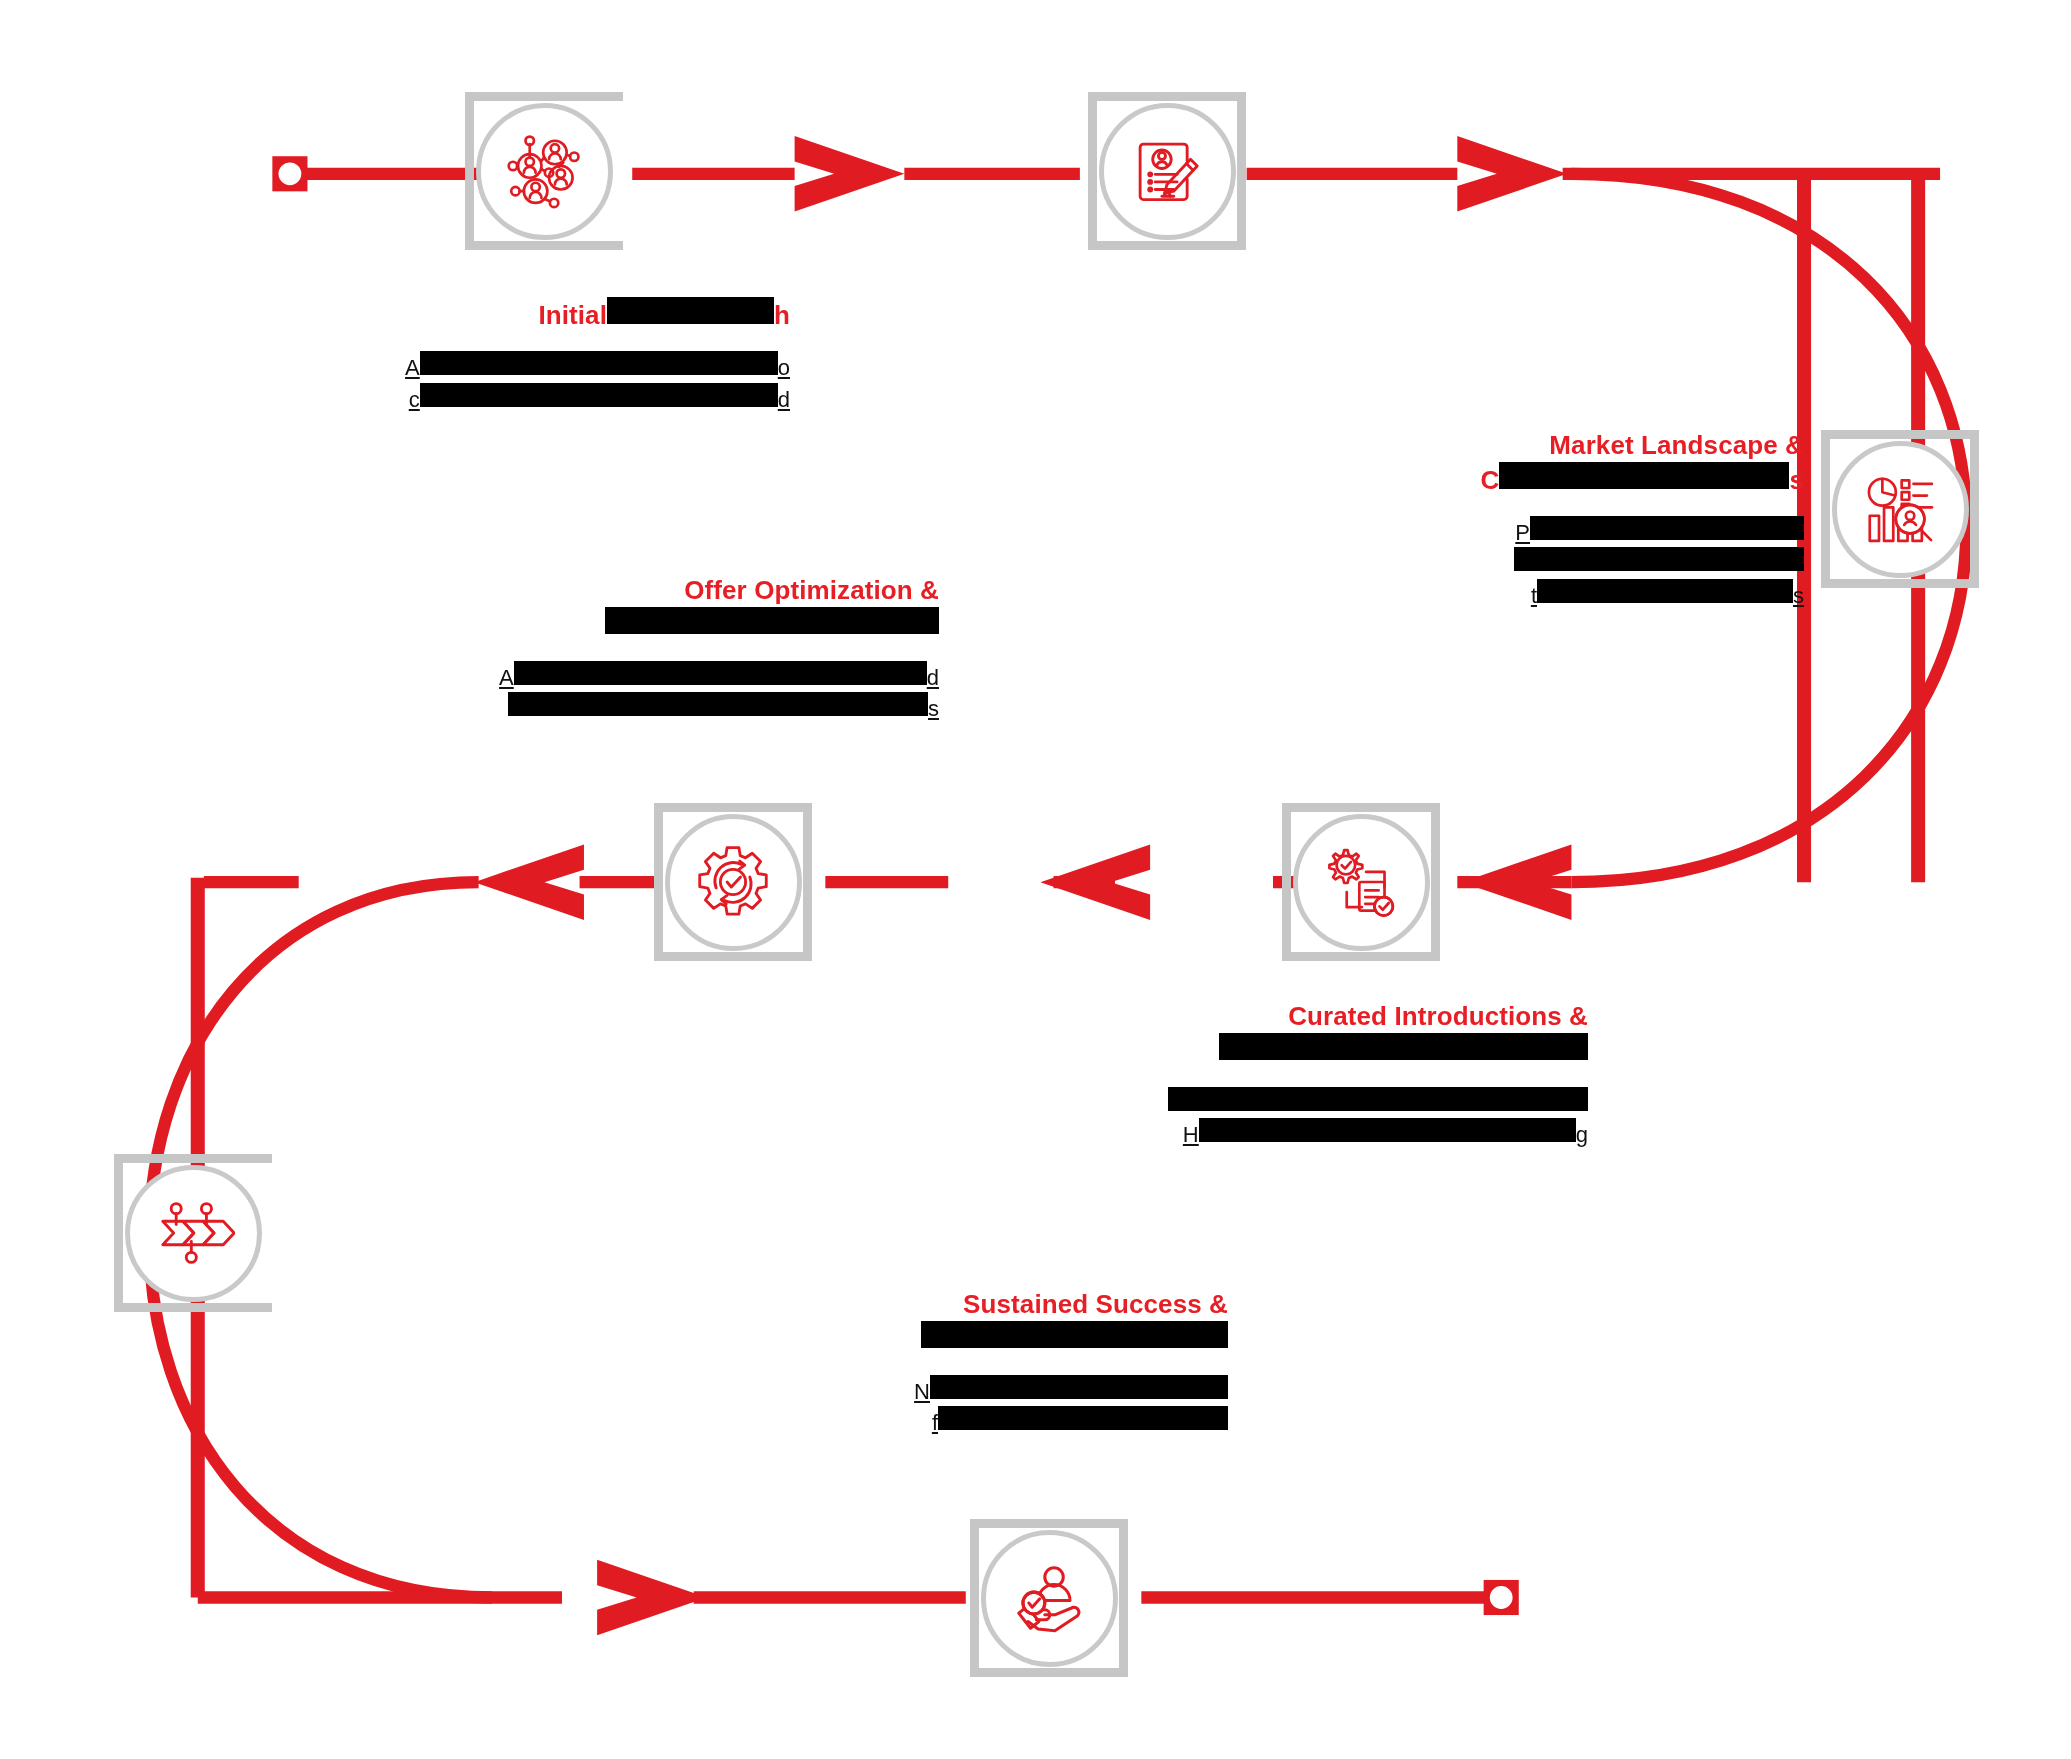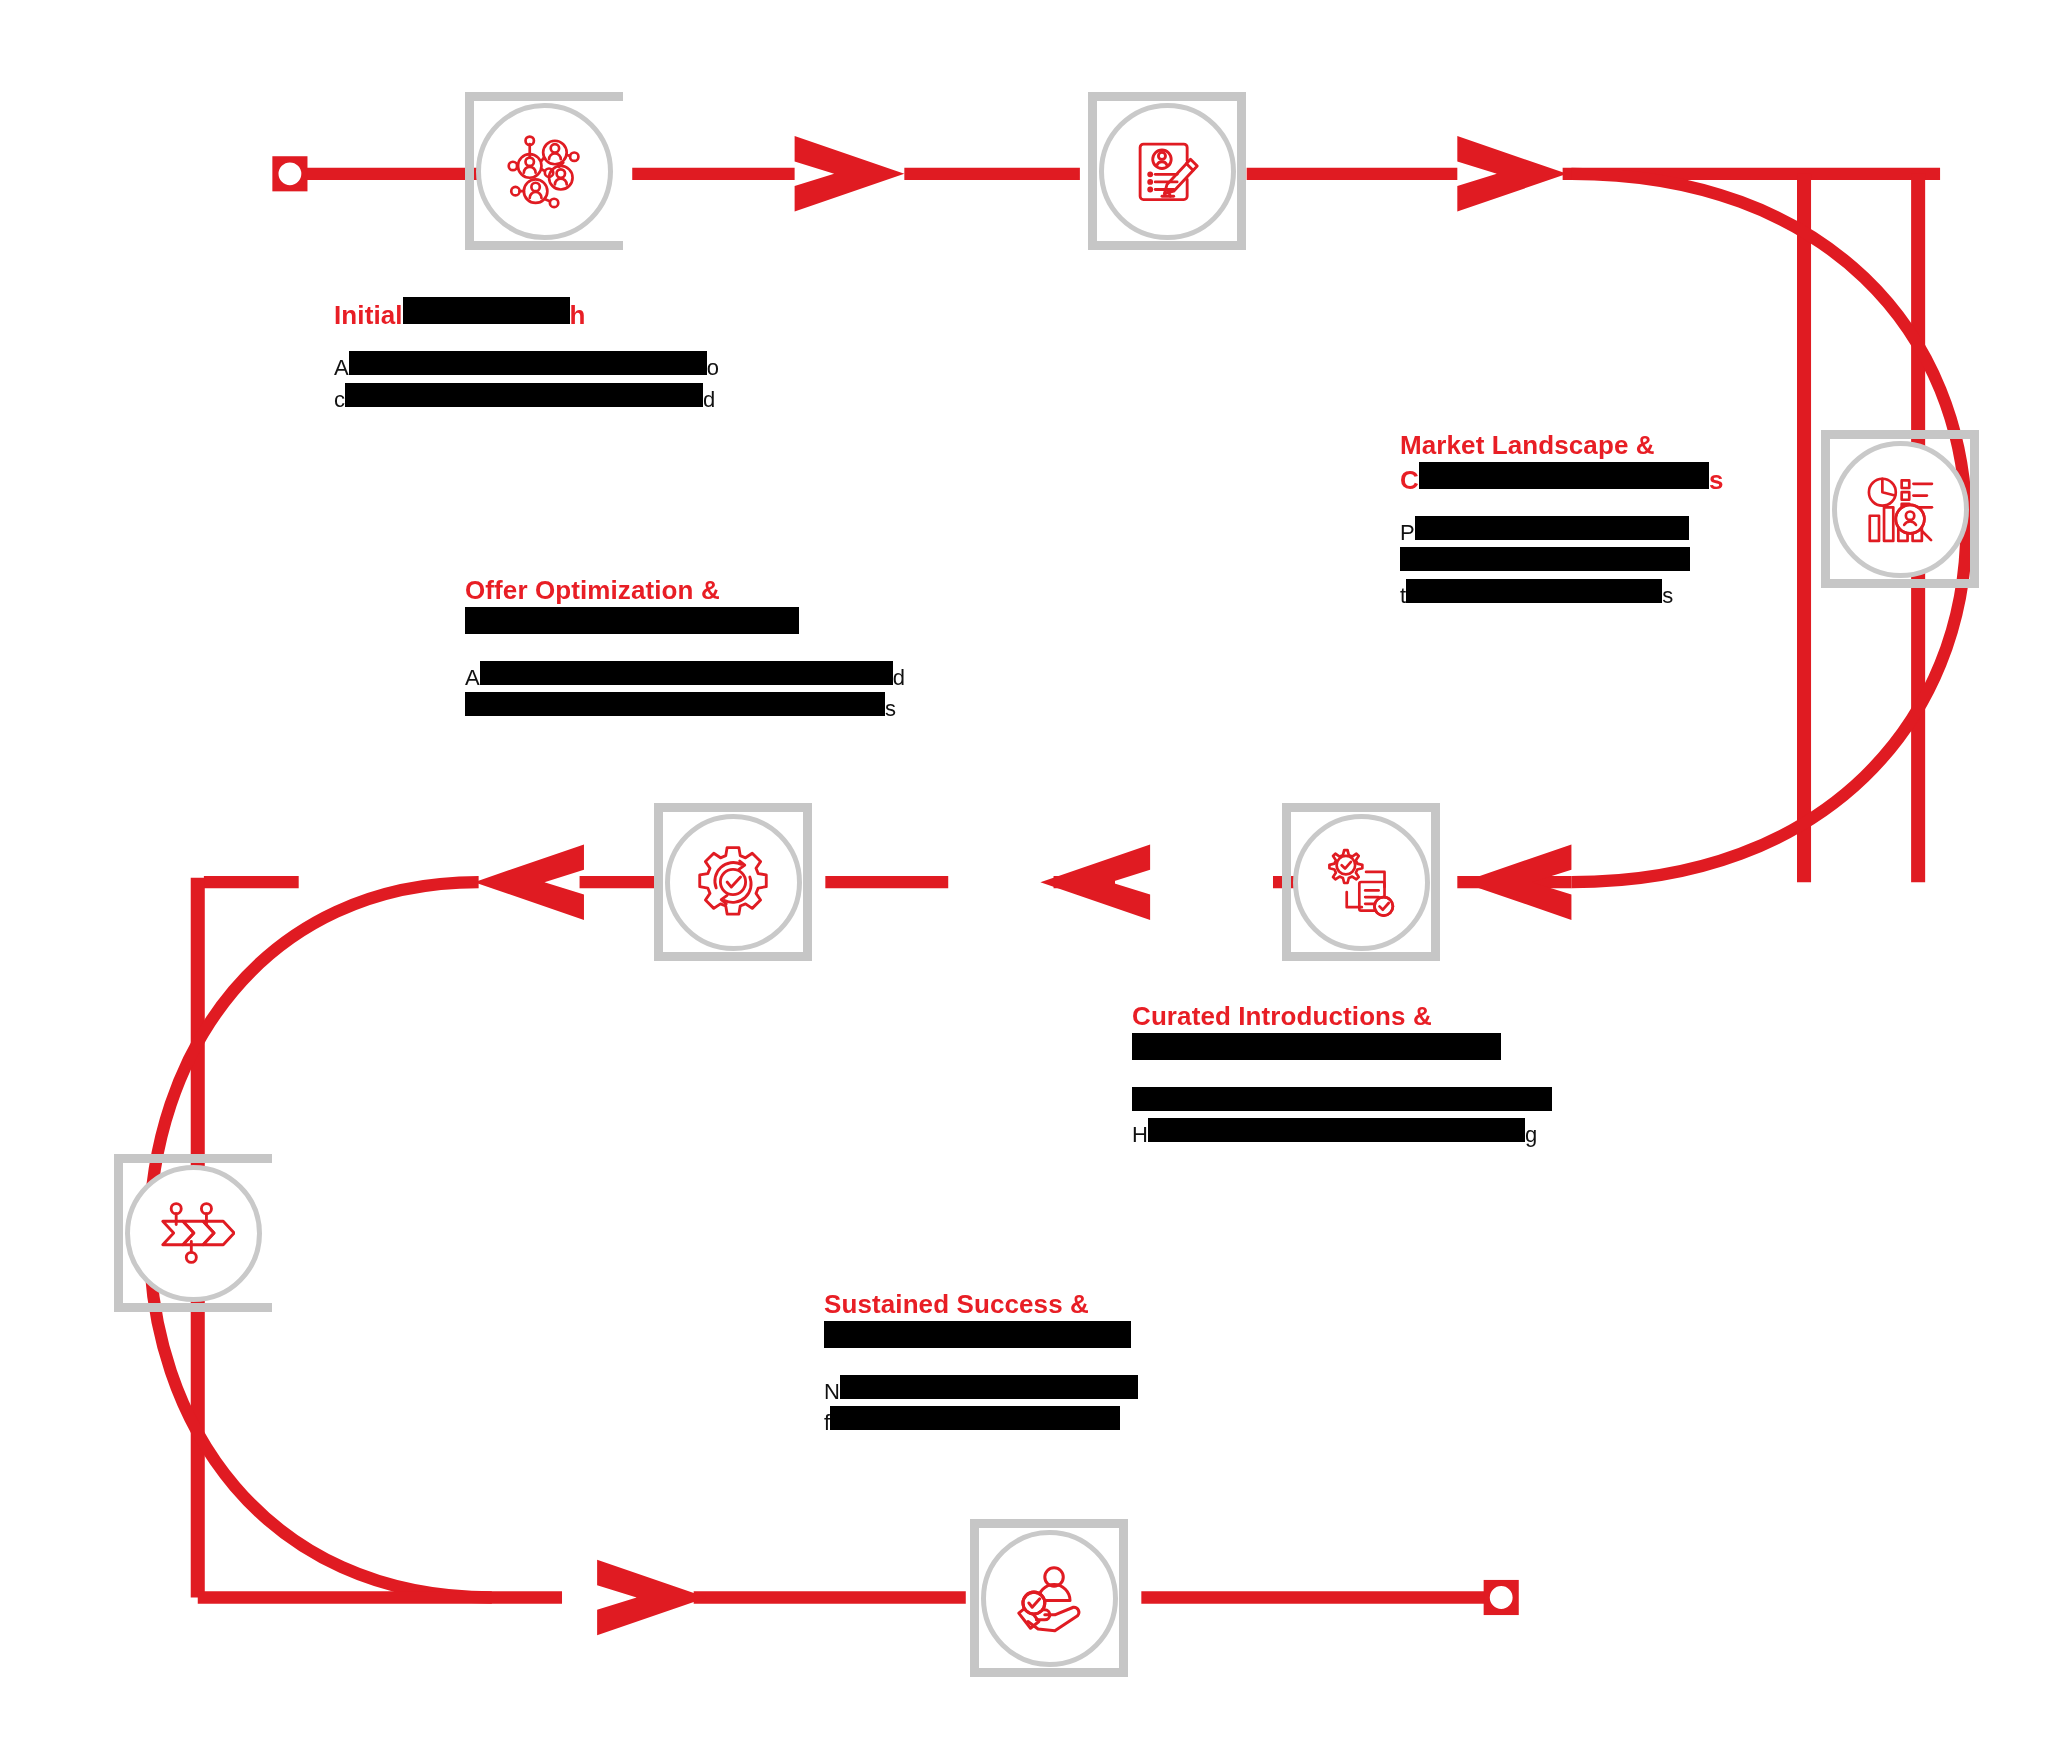--- a/index.html
+++ b/index.html
@@ -9,23 +9,23 @@
 
   .node{position:absolute;width:158px;height:158px;}
   .node .frame{position:absolute;left:0;top:0;width:158px;height:158px;}
   .node .frame span{position:absolute;background:#c6c6c6;}
   .node .disc{position:absolute;left:10.5px;top:10.5px;width:137px;height:137px;border-radius:50%;
               background:#ffffff;border:5.3px solid #c9c9c9;box-sizing:border-box;}
   .node .glyph{position:absolute;left:0;top:0;width:158px;height:158px;display:flex;
                align-items:center;justify-content:center;}
   .node .glyph svg{width:84px;height:84px;display:block;}
 
-  .cap{position:absolute;text-align:left;}
+  .cap{position:absolute;text-align:right;}
   .cap .t{color:#e81e25;font-weight:bold;font-size:26px;line-height:1.22;letter-spacing:0.1px;}
-  .cap .d{color:#111111;font-size:22px;line-height:1.3;margin-top:19.3px;}
+  .cap .d{color:#111111;font-size:22px;line-height:1.3;margin-top:19.3px;text-decoration:underline;}
   .redact{display:inline-block;background:#000000;color:transparent;border-radius:0;
           vertical-align:baseline;user-select:none;}
   .cap .t .redact{height:27px;}
   .cap .d .redact{height:24px;}
 </style>
 </head>
 <body>
 
 <div id="stage">
 

